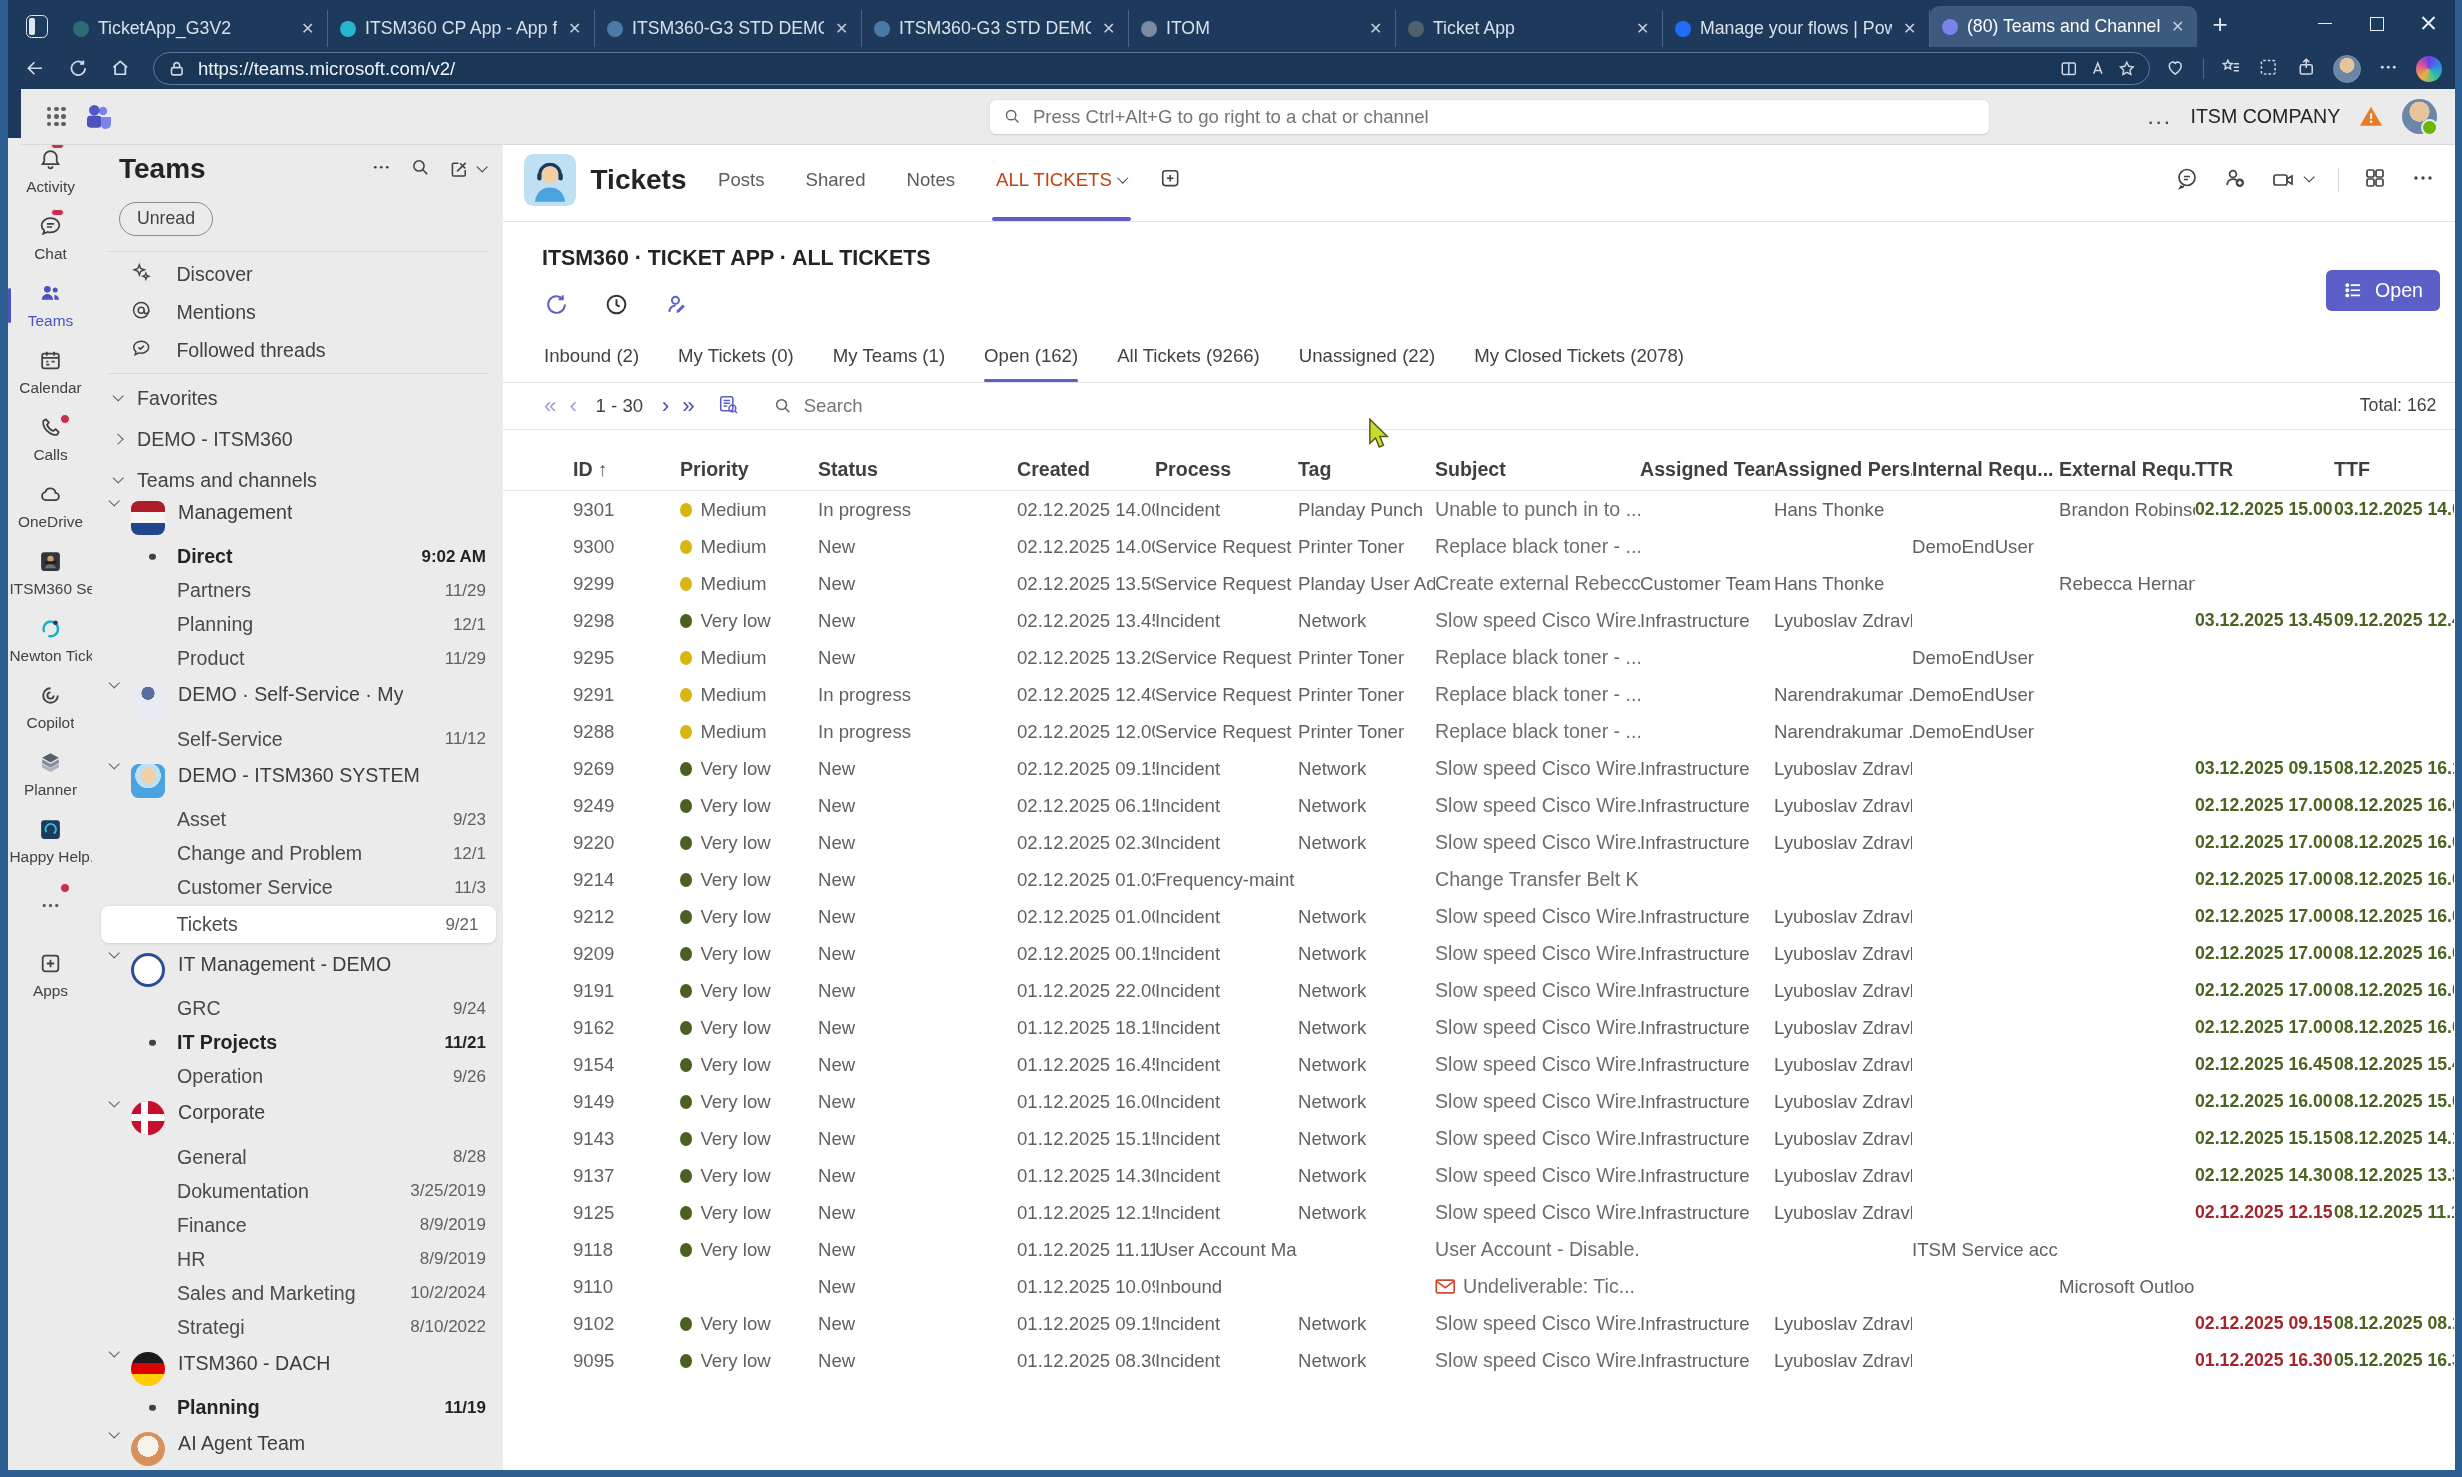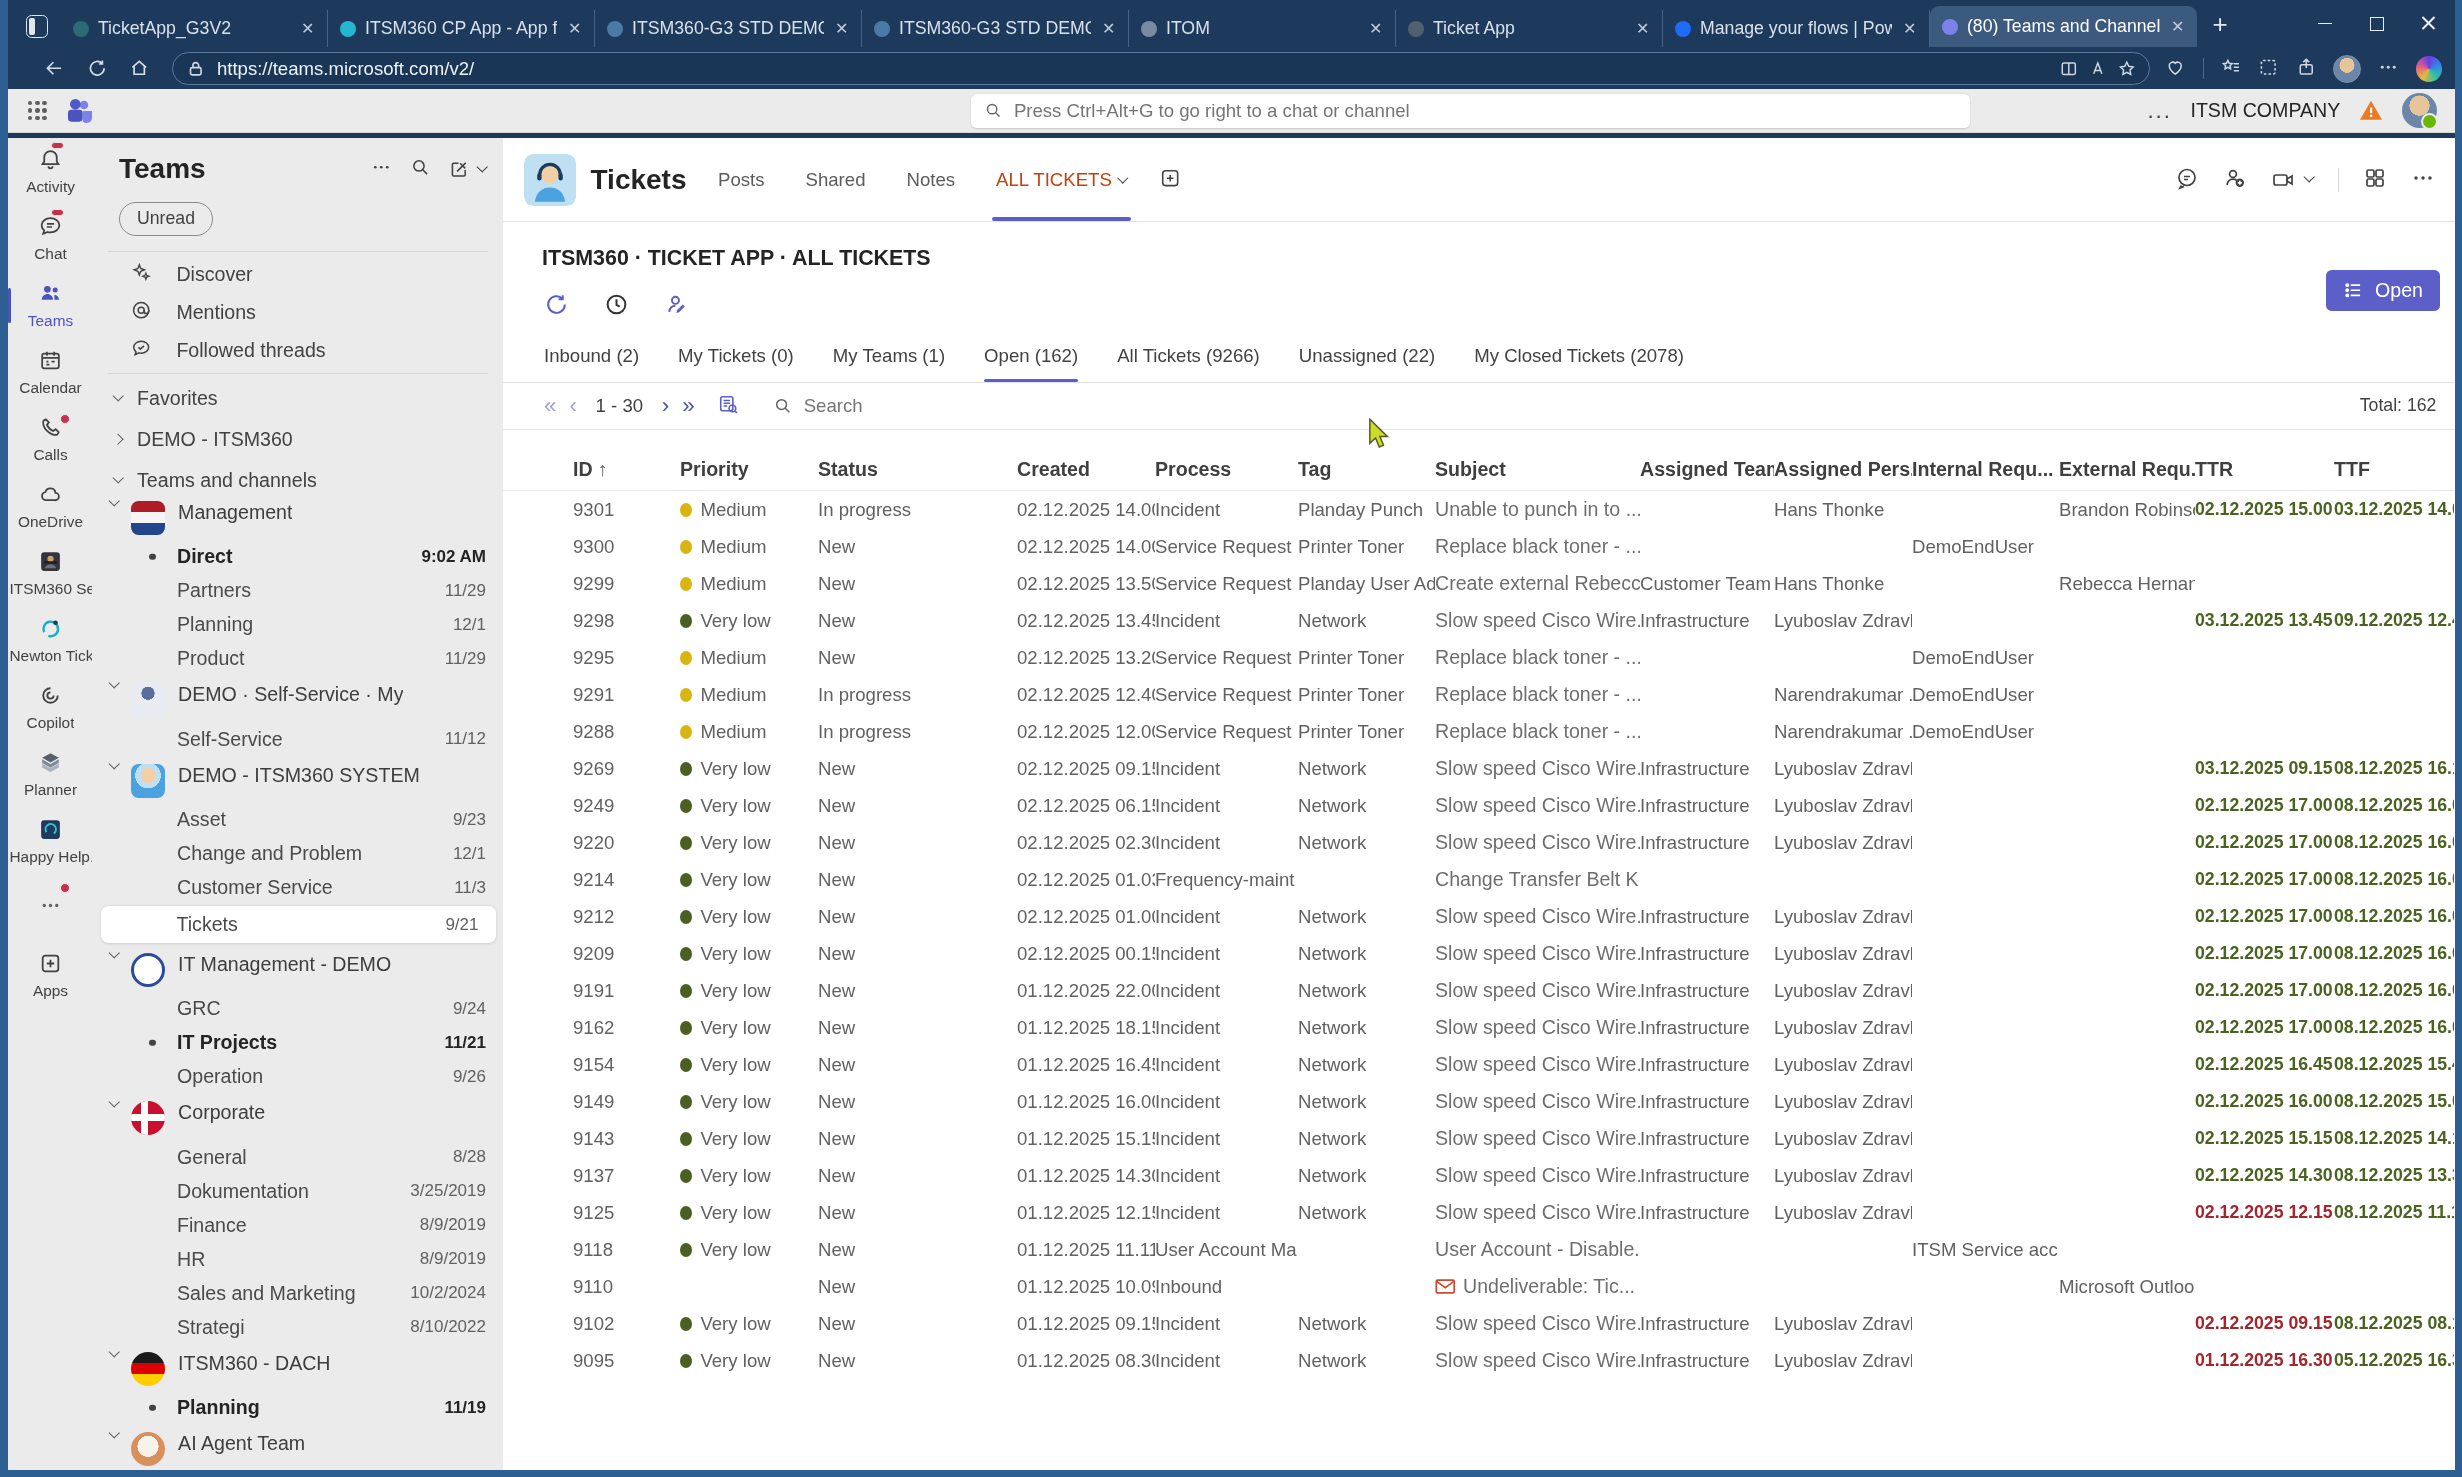--- a/index.html
+++ b/index.html
@@ -25,35 +25,35 @@
   .newtab{color:#dfe6ee;font-size:26px;font-weight:300;margin:0 0 7.5px 15px;}
   .wincontrols{margin-left:auto;display:flex;height:100%;}
   .wc{width:52px;height:100%;display:flex;align-items:center;justify-content:center;position:relative;}
   .wc-min::after{content:"";width:14px;height:1.9px;background:#e8eef5;}
   .wc-max::after{content:"";width:12px;height:12px;border:1.9px solid #e8eef5;}
   .wc-close{position:relative;}
   .wc-close::before,.wc-close::after{content:"";position:absolute;width:17px;height:1.9px;background:#e8eef5;top:22.4px;}
   .wc-close::before{transform:rotate(45deg);}
   .wc-close::after{transform:rotate(-45deg);}
 
-  .urlbar{position:absolute;left:24px;right:7.5px;top:47px;height:43px;background:#1d3a5c;display:flex;align-items:center;padding:0 13px;gap:7.5px;}
+  .urlbar{position:absolute;left:5px;right:7.5px;top:47px;height:43px;background:#1d3a5c;display:flex;align-items:center;padding:0 13px;gap:7.5px;}
   .nav-ic{width:35px;height:32px;display:flex;align-items:center;justify-content:center;color:#d5dde7;}
   .nav-ic svg{width:20.5px;height:20.5px;}
   .urlpill{flex:1;height:33px;border:0.9px solid #5d7a9c;border-radius:17px;display:flex;align-items:center;padding:0 13px;gap:9.3px;margin:0 7.5px;background:#1a3656;}
   .urlpill input{flex:1;background:transparent;border:none;outline:none;color:#eef3f8;font-size:18.6px;}
   .pill-ic{color:#cfd8e3;display:flex;align-items:center;}
   .pill-ic svg{width:19.6px;height:19.6px;}
   .chrome-right{display:flex;align-items:center;gap:17px;color:#cfd8e3;}
   .chrome-right svg{width:20.5px;height:20.5px;}
   .avatar-mini{width:28px;height:28px;border-radius:50%;background:radial-gradient(circle at 50% 36%,#e8c49a 0 35%,#6b86a8 36% 100%);border:0.9px solid #7e93ab;}
   .copilot-ic{width:26px;height:26px;border-radius:50%;background:conic-gradient(#6a3de8,#2f8ae0,#35c2a0,#e8b63d,#e05c8a,#6a3de8);}
   .vdiv{width:0.9px;height:20.5px;background:#4d6a8c;}
 
   
-  .teamsbar{position:absolute;left:2px;right:7.5px;top:89px;height:44px;background:#ebebeb;border-bottom:0.9px solid #d8d8d8;display:flex;align-items:center;padding:0 18px;z-index:5;}
+  .teamsbar{position:absolute;left:21px;right:7.5px;top:89px;height:56px;background:#ebebeb;border-bottom:0.9px solid #d8d8d8;display:flex;align-items:center;padding:0 18px;z-index:5;}
   .waffle{display:grid;grid-template-columns:repeat(3,4.7px);grid-gap:2.8px;margin:0 17px 0 7.5px;}
   .waffle i{width:4.7px;height:4.7px;border-radius:50%;background:#5f5f5f;}
   .tlogo{width:32px;height:32px;}
   .tsearch{position:absolute;left:969px;width:999px;height:34px;background:#fff;border-radius:5.6px;box-shadow:0 0.9px 1.9px rgba(0,0,0,.14);display:flex;align-items:center;padding:0 13px;gap:9.3px;}
   .tsearch svg{width:18.6px;height:18.6px;color:#616161;}
   .tsearch input{flex:1;border:none;outline:none;font-size:18.6px;color:#616161;background:transparent;}
   .tb-right{margin-left:auto;display:flex;align-items:center;gap:18.6px;}
   .tb-dots{color:#424242;font-size:22.4px;letter-spacing:1.9px;}
   .org{font-size:19.6px;color:#242424;}
   .warn-tri{width:24px;height:22.4px;}

